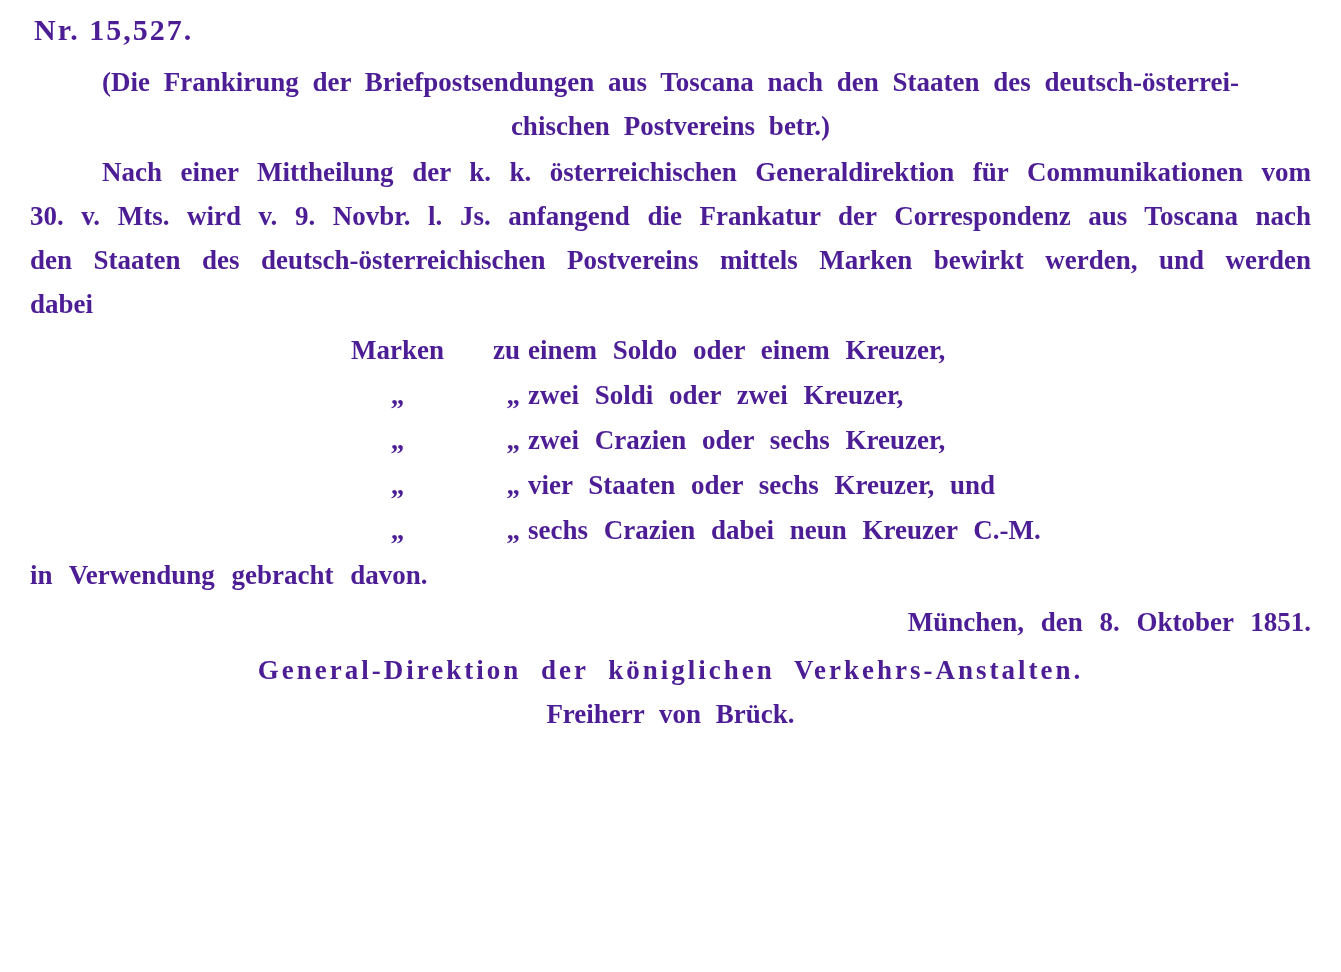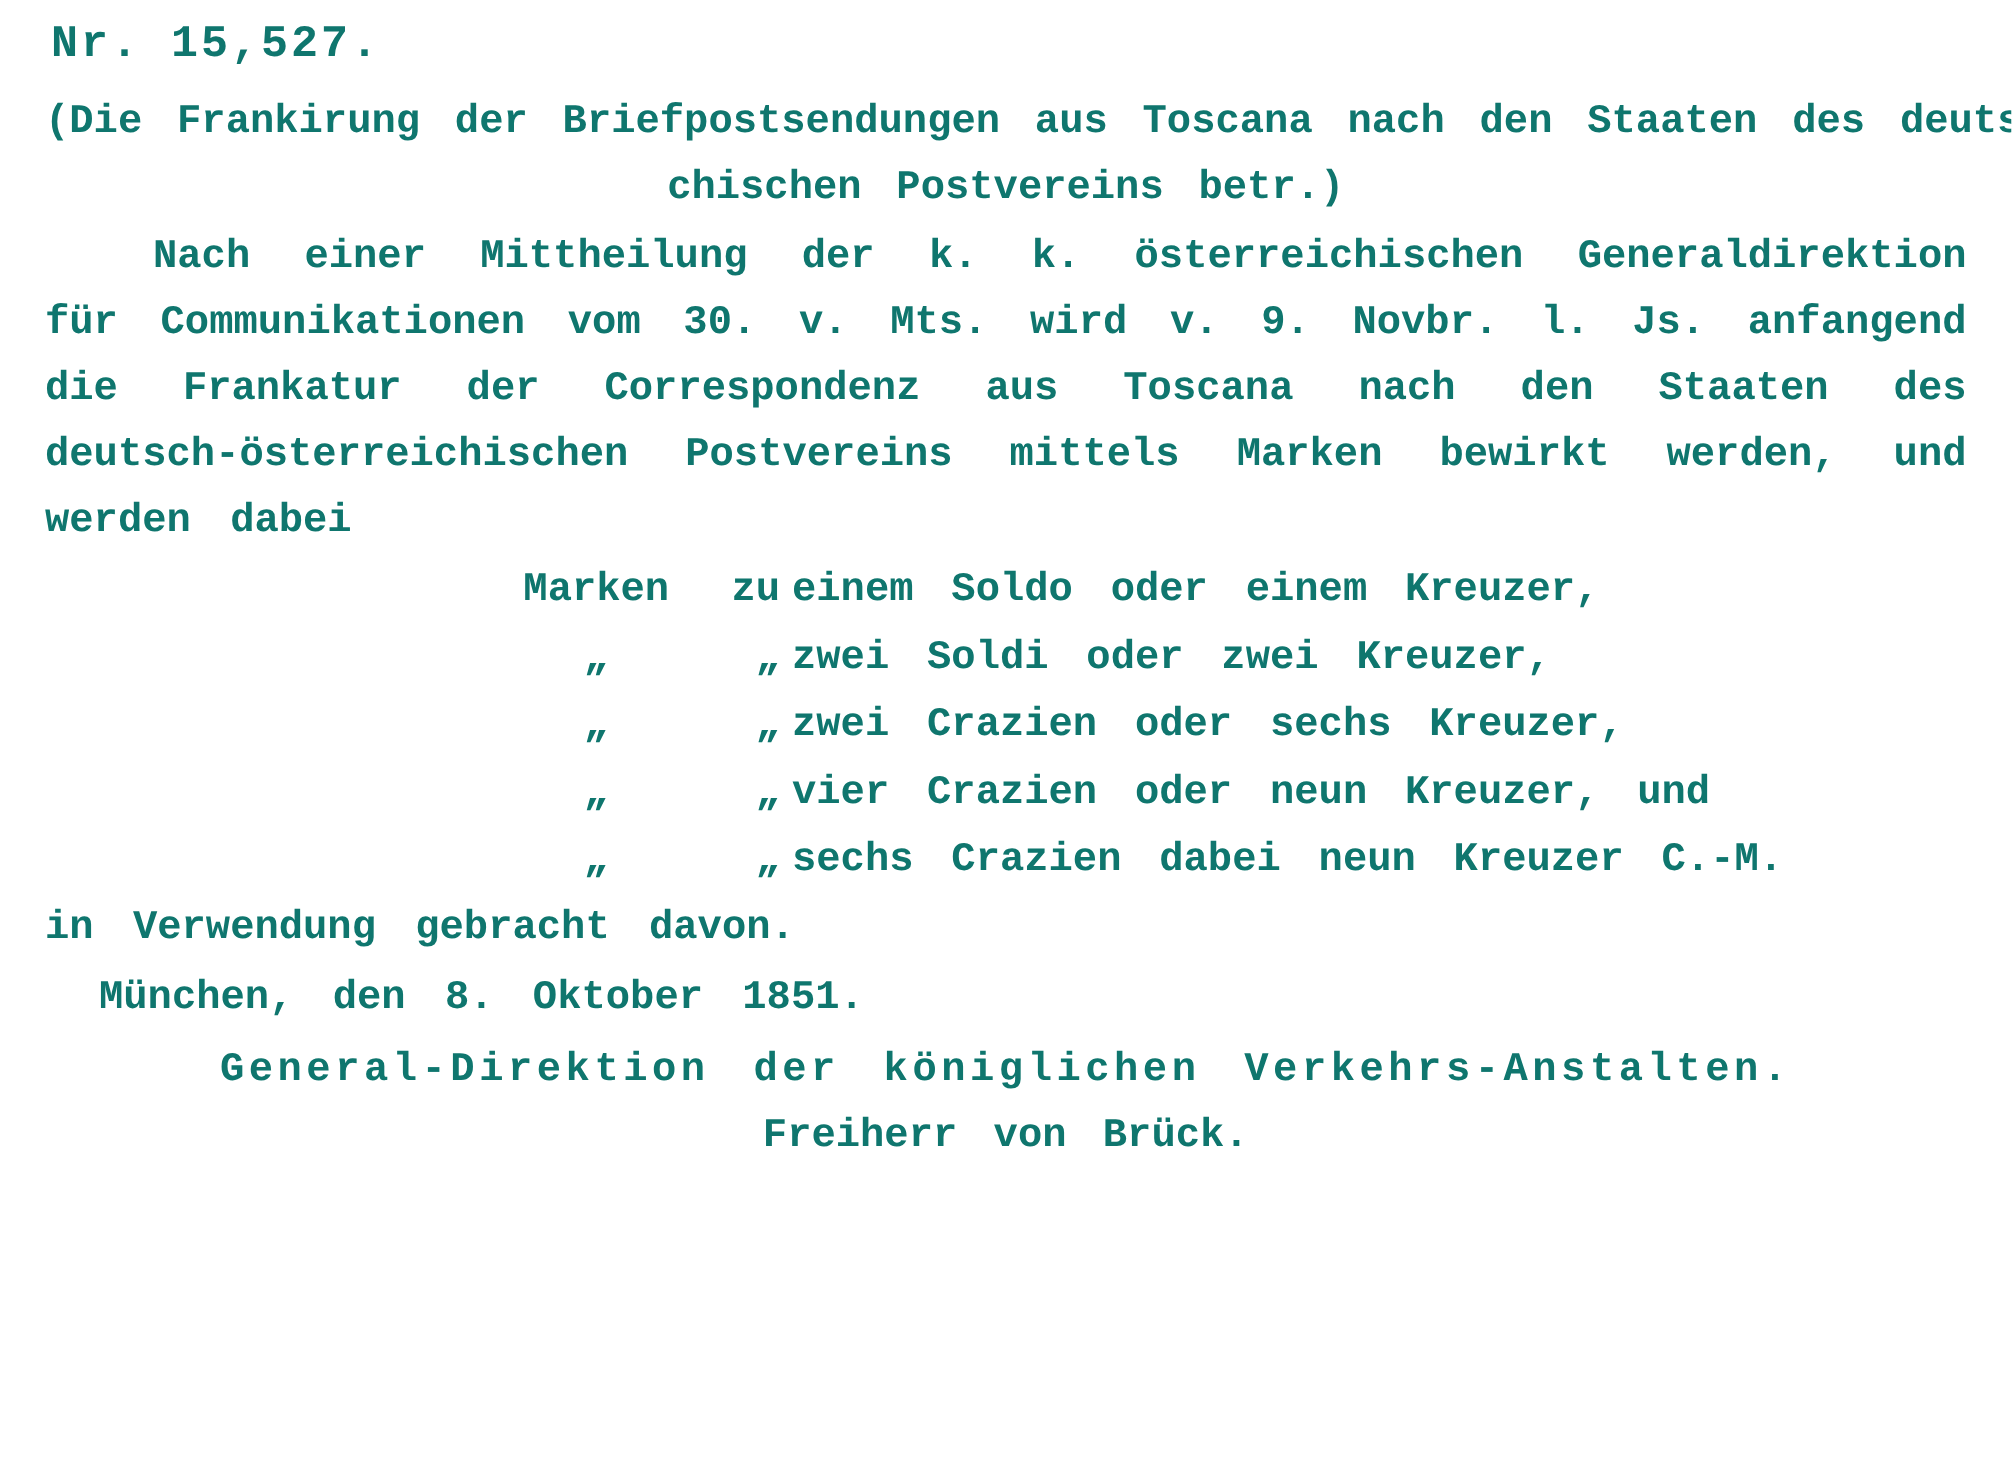--- a/index.html
+++ b/index.html
@@ -7,22 +7,22 @@
     padding: 0;
     background: #ffffff;
   }
   .page {
     position: relative;
     width: 1341px;
     height: 972px;
     box-sizing: border-box;
     padding: 6px 30px 0 30px;
     background: #ffffff;
-    color: #0f766e;
-    font-family: Liberation Mono, monospace;
+    color: #4c1d95;
+    font-family: Liberation Serif, serif;
     font-weight: bold;
     font-size: 27px;
     line-height: 44px;
     overflow: hidden;
   }
   .doc-number {
     font-size: 30px;
     letter-spacing: 2px;
     margin: 2px 0 8px 4px;
   }
@@ -71,22 +71,23 @@
     width: 55px;
     text-align: right;
     flex: 0 0 auto;
   }
   .denom-text {
     display: inline-block;
     word-spacing: 9px;
     padding-left: 8px;
   }
   .dateline {
-    margin: 3px 0 0 36px;
+    margin: 3px 0 0 82px;
     word-spacing: 10px;
+    text-align: right;
   }
   .authority {
     text-align: center;
     letter-spacing: 3px;
     word-spacing: 10px;
     margin-top: 4px;
   }
   .signature {
     text-align: center;
     word-spacing: 8px;
@@ -119,21 +120,21 @@
       <span class="denom-text">zwei Soldi oder zwei Kreuzer,</span>
     </div>
     <div class="denom-row">
       <span class="denom-c1">„</span>
       <span class="denom-c2">„</span>
       <span class="denom-text">zwei Crazien oder sechs Kreuzer,</span>
     </div>
     <div class="denom-row">
       <span class="denom-c1">„</span>
       <span class="denom-c2">„</span>
-      <span class="denom-text">vier Crazien oder neun Kreuzer, und</span>
+      <span class="denom-text">vier Staaten oder sechs Kreuzer, und</span>
     </div>
     <div class="denom-row">
       <span class="denom-c1">„</span>
       <span class="denom-c2">„</span>
       <span class="denom-text">sechs Crazien dabei neun Kreuzer C.-M.</span>
     </div>
   </div>
 
   <p class="para">in Verwendung gebracht davon.</p>
 

